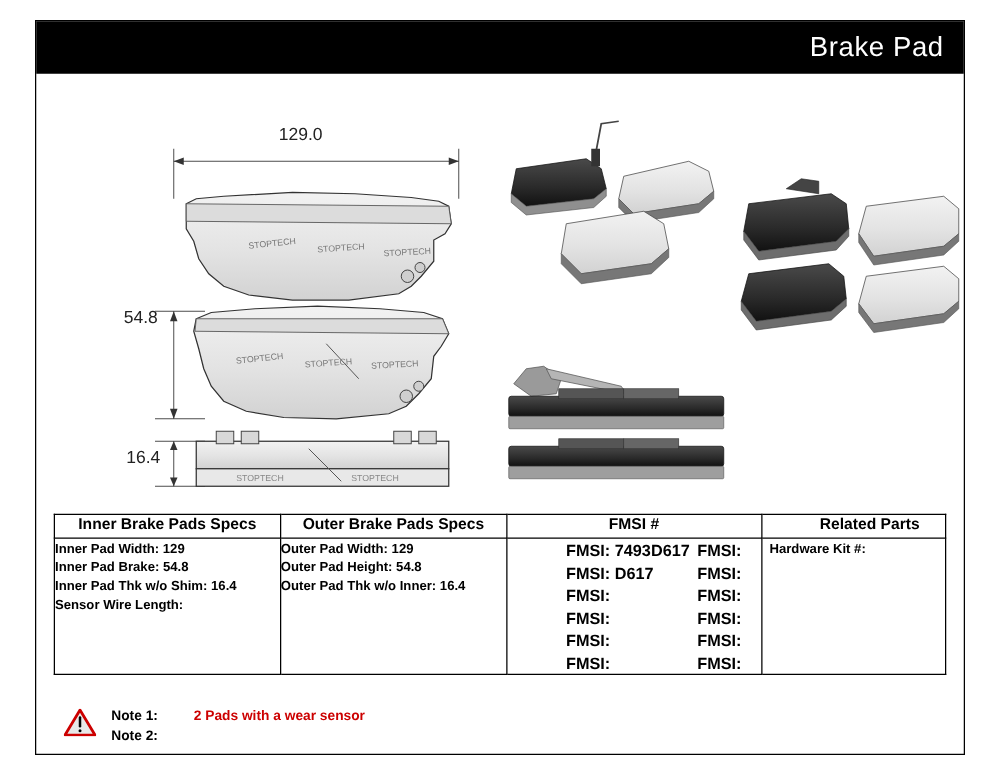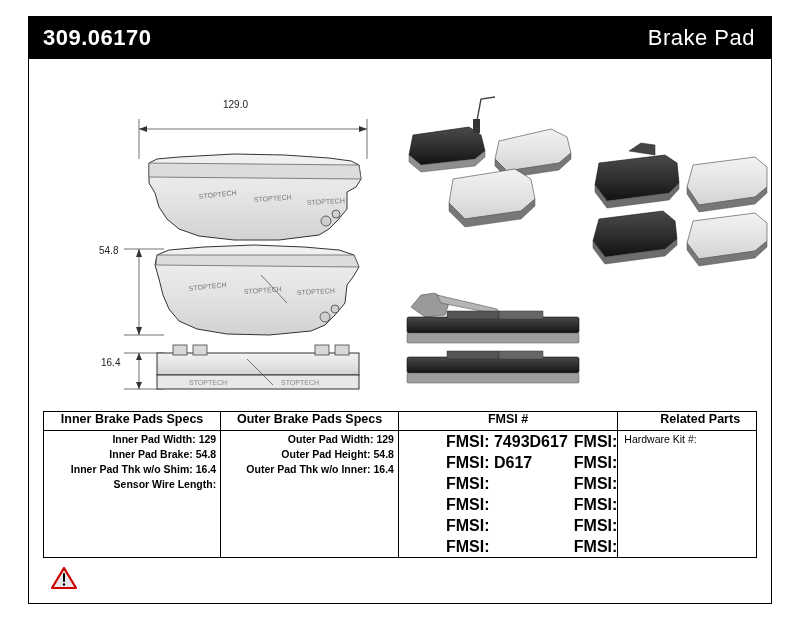--- a/index.html
+++ b/index.html
@@ -53,21 +53,21 @@
   
   .drawing-area {
     position: absolute;
     left: 0;
     top: 42px;
     width: 100%;
     height: 332px;
   }
   .dim-label {
     position: absolute;
-    font-size: 10px;
+    font-size: 14px;
     color: #222;
   }
   
   .specs-table {
     position: absolute;
     left: 14px;
     top: 394px;
     width: 714px;
     border: 1px solid #000;
     border-collapse: collapse;
@@ -83,45 +83,45 @@
     font-size: 12.5px;
     font-weight: bold;
     padding: 6px 2px 6px 2px;
     height: 18px;
   }
   .cell-body {
     padding: 4px 6px 8px 6px;
     font-size: 10.5px;
   }
   .spec-line {
-    text-align: right;
+    text-align: left;
     padding: 1.5px 4px 1.5px 0;
     font-weight: bold;
     white-space: nowrap;
   }
   .spec-line .val {
     font-weight: bold;
   }
   .fmsi-grid {
     display: flex;
-    font-size: 16px;
+    font-size: 13px;
     margin-left: 41px;
   }
   .fmsi-col {
     flex: 1;
     padding-left: 6px;
   }
   .fmsi-line {
     padding: 1.5px 0;
     font-weight: bold;
     white-space: nowrap;
   }
   .related-line {
     font-size: 10.5px;
-    font-weight: normal;
+    font-weight: bold;
     padding: 1.5px 0 1.5px 6px;
   }
   
   .notes {
     position: absolute;
     left: 60px;
     top: 548px;
     font-size: 11px;
   }
   .note-row {
@@ -146,21 +146,20 @@
     height: 22px;
   }
   svg { display:block; }
 </style>
 </head>
 <body>
 
 <div class="page">
 
   <div class="header">
-    <div class="part-number">309.06170</div>
     <div class="product-title">Brake Pad</div>
   </div>
 
   <div class="drawing-area">
 
     <svg width="744" height="332" viewBox="0 0 744 332">
       <defs>
         <linearGradient id="padGray" x1="0" y1="0" x2="0" y2="1">
           <stop offset="0%" stop-color="#f2f2f2"></stop>
           <stop offset="55%" stop-color="#e3e3e3"></stop>
@@ -401,14 +400,24 @@
     </table>
 
   <div class="warn-icon">
     <svg width="26" height="22" viewBox="0 0 26 22">
       <path d="M13 1 L25 21 L1 21 Z" fill="#e8e8e8" stroke="#cc0000" stroke-width="2.2" stroke-linejoin="round"></path>
       <path d="M13 7 L13 14" stroke="#000" stroke-width="2" stroke-linecap="round"></path>
       <circle cx="13" cy="17.5" r="1.2" fill="#000"></circle>
     </svg>
   </div>
 
+  <div class="notes">
+    <div class="note-row">
+      <span class="note-label">Note 1:</span>
+      <span class="note-value">2 Pads with a wear sensor</span>
+    </div>
+    <div class="note-row">
+      <span class="note-label">Note 2:</span>
+      <span class="note-value"></span>
+    </div>
+  </div>
 
 </div>
 
 </body></html>

